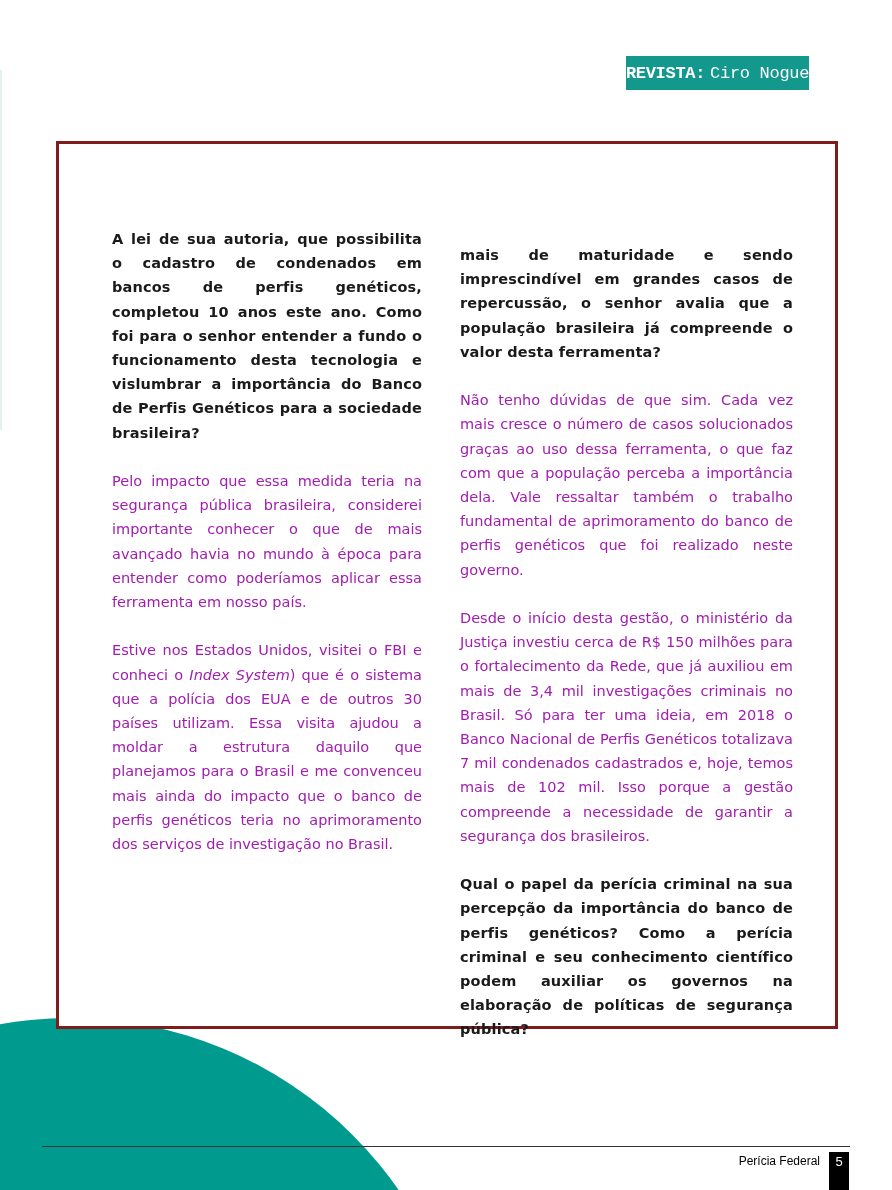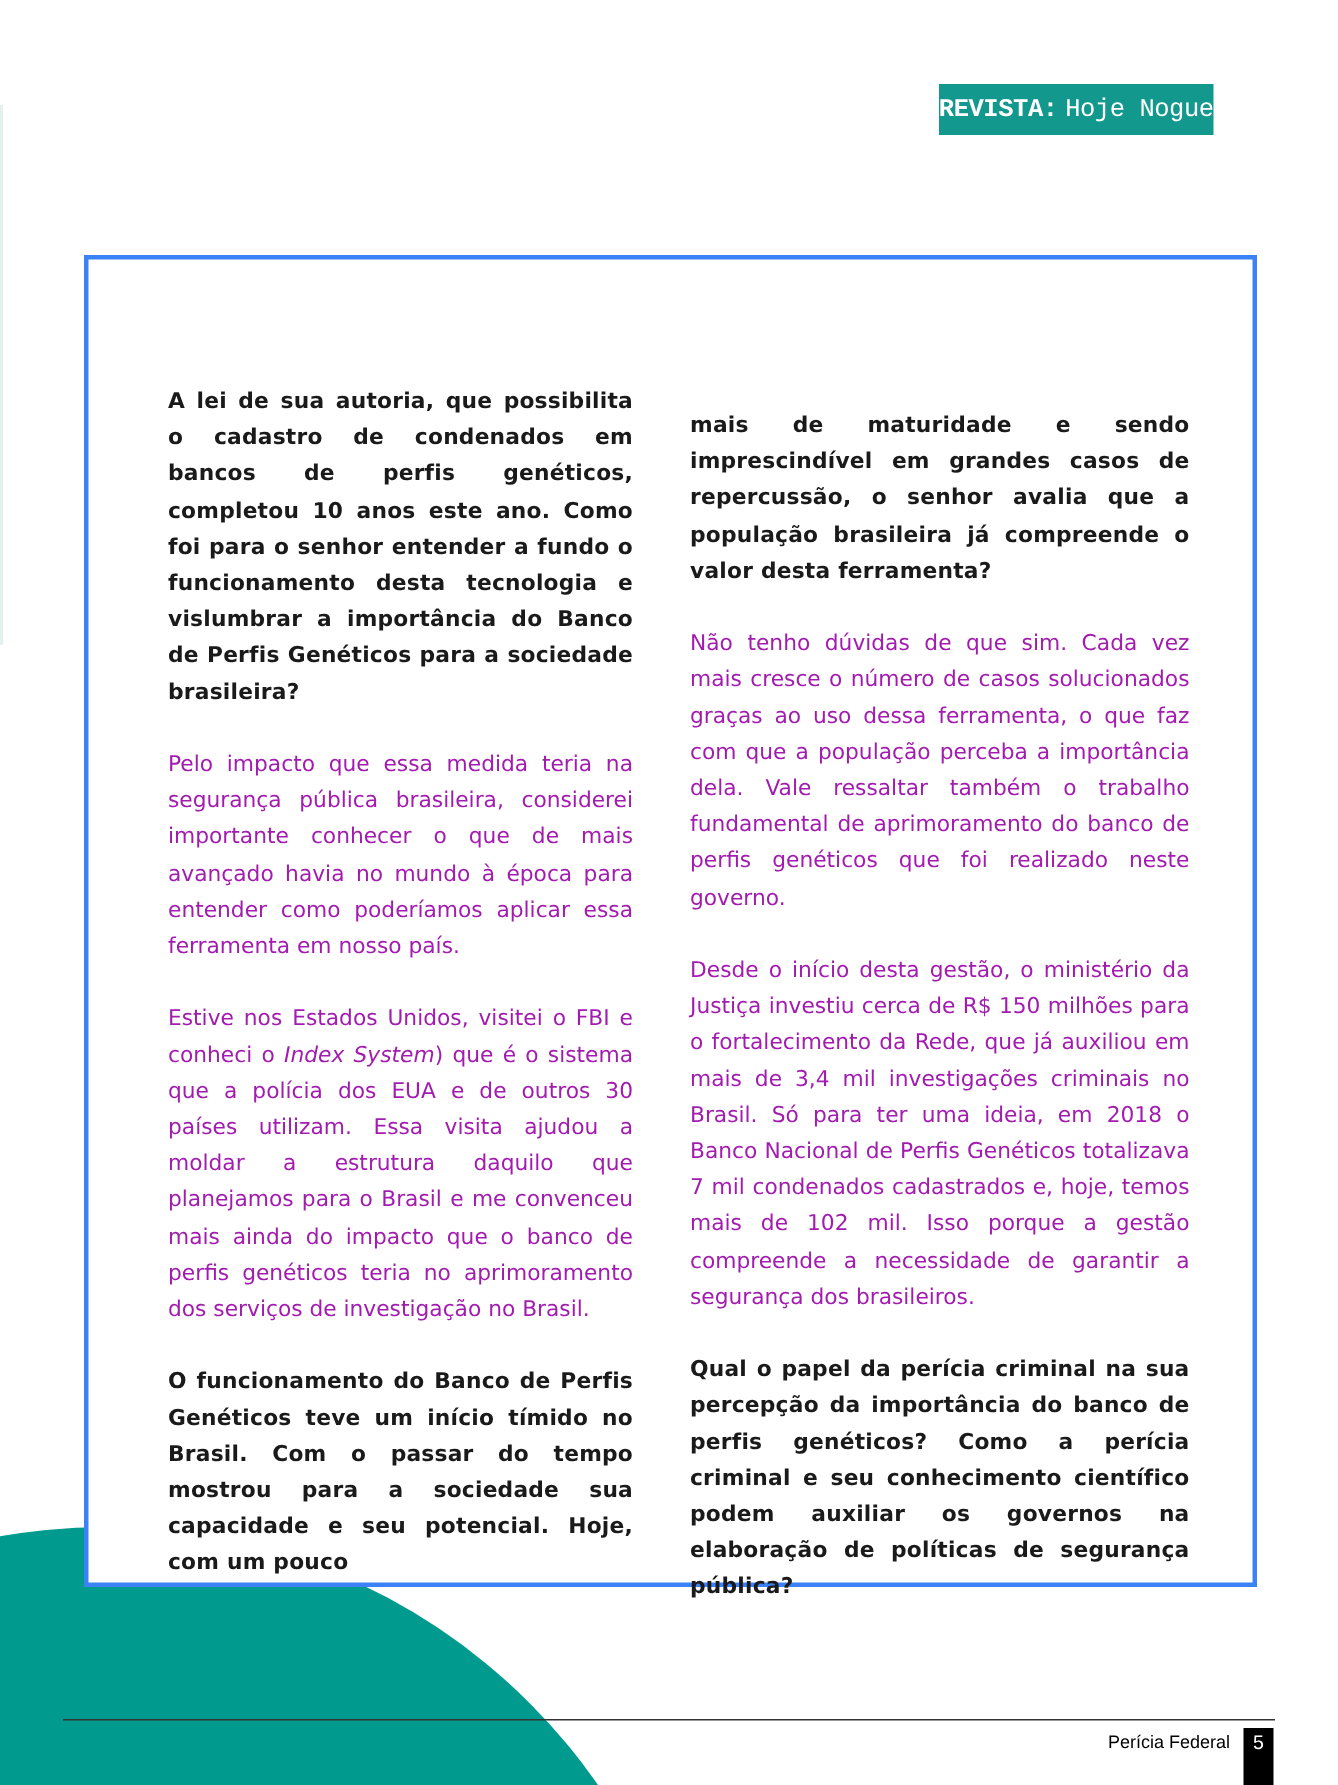--- a/index.html
+++ b/index.html
@@ -50,24 +50,24 @@
       width: 800px;
       height: 800px;
       border-radius: 50%;
       background: #009a8e;
       z-index: 0;
     }
 
     .article-box {
       position: absolute;
       left: 56px;
-      top: 170px;
+      top: 141px;
       width: 776px;
       height: 882px;
-      border: 3px solid #3b82f6;
+      border: 3px solid #7f1d1d;
       background: #ffffff;
       z-index: 1;
     }
 
     .col {
       position: absolute;
       top: 83px;
       width: 310px;
       font-size: 14.5px;
       line-height: 24.2px;
@@ -128,31 +128,30 @@
       z-index: 2;
     }
   </style>
 </head>
 <body>
 
 <div class="edge-strip"></div>
 
 <div class="section-tag">
   <span class="tag-label">ENTREVISTA:</span>
-  <span class="tag-name">Hoje Nogueira</span>
+  <span class="tag-name">Ciro Nogueira</span>
 </div>
 
 <div class="accent-circle"></div>
 
 <div class="article-box">
   <div class="col col-left">
     <p class="question">A lei de sua autoria, que possibilita o cadastro de condenados em bancos de perfis genéticos, completou 10 anos este ano. Como foi para o senhor entender a fundo o funcionamento desta tecnologia e vislumbrar a importância do Banco de Perfis Genéticos para a sociedade brasileira?</p>
     <p class="answer">Pelo impacto que essa medida teria na segurança pública brasileira, considerei importante conhecer o que de mais avançado havia no mundo à época para entender como poderíamos aplicar essa ferramenta em nosso país.</p>
     <p class="answer"><span>Estive nos Estados Unidos, visitei o FBI e conheci o </span><em>Index System</em><span>) que é o sistema que a polícia dos EUA e de outros 30 países utilizam. Essa visita ajudou a moldar a estrutura daquilo que planejamos para o Brasil e me convenceu mais ainda do impacto que o banco de perfis genéticos teria no aprimoramento dos serviços de investigação no Brasil.</span></p>
-    <p class="question">O funcionamento do Banco de Perfis Genéticos teve um início tímido no Brasil. Com o passar do tempo mostrou para a sociedade sua capacidade e seu potencial. Hoje, com um pouco</p>
   </div>
 
   <div class="col col-right">
     <p class="question continuation">mais de maturidade e sendo imprescindível em grandes casos de repercussão, o senhor avalia que a população brasileira já compreende o valor desta ferramenta?</p>
     <p class="answer">Não tenho dúvidas de que sim. Cada vez mais cresce o número de casos solucionados graças ao uso dessa ferramenta, o que faz com que a população perceba a importância dela. Vale ressaltar também o trabalho fundamental de aprimoramento do banco de perfis genéticos que foi realizado neste governo.</p>
     <p class="answer">Desde o início desta gestão, o ministério da Justiça investiu cerca de R$ 150 milhões para o fortalecimento da Rede, que já auxiliou em mais de 3,4 mil investigações criminais no Brasil. Só para ter uma ideia, em 2018 o Banco Nacional de Perfis Genéticos totalizava 7 mil condenados cadastrados e, hoje, temos mais de 102 mil. Isso porque a gestão compreende a necessidade de garantir a segurança dos brasileiros.</p>
     <p class="question">Qual o papel da perícia criminal na sua percepção da importância do banco de perfis genéticos? Como a perícia criminal e seu conhecimento científico podem auxiliar os governos na elaboração de políticas de segurança pública?</p>
   </div>
 </div>
 

